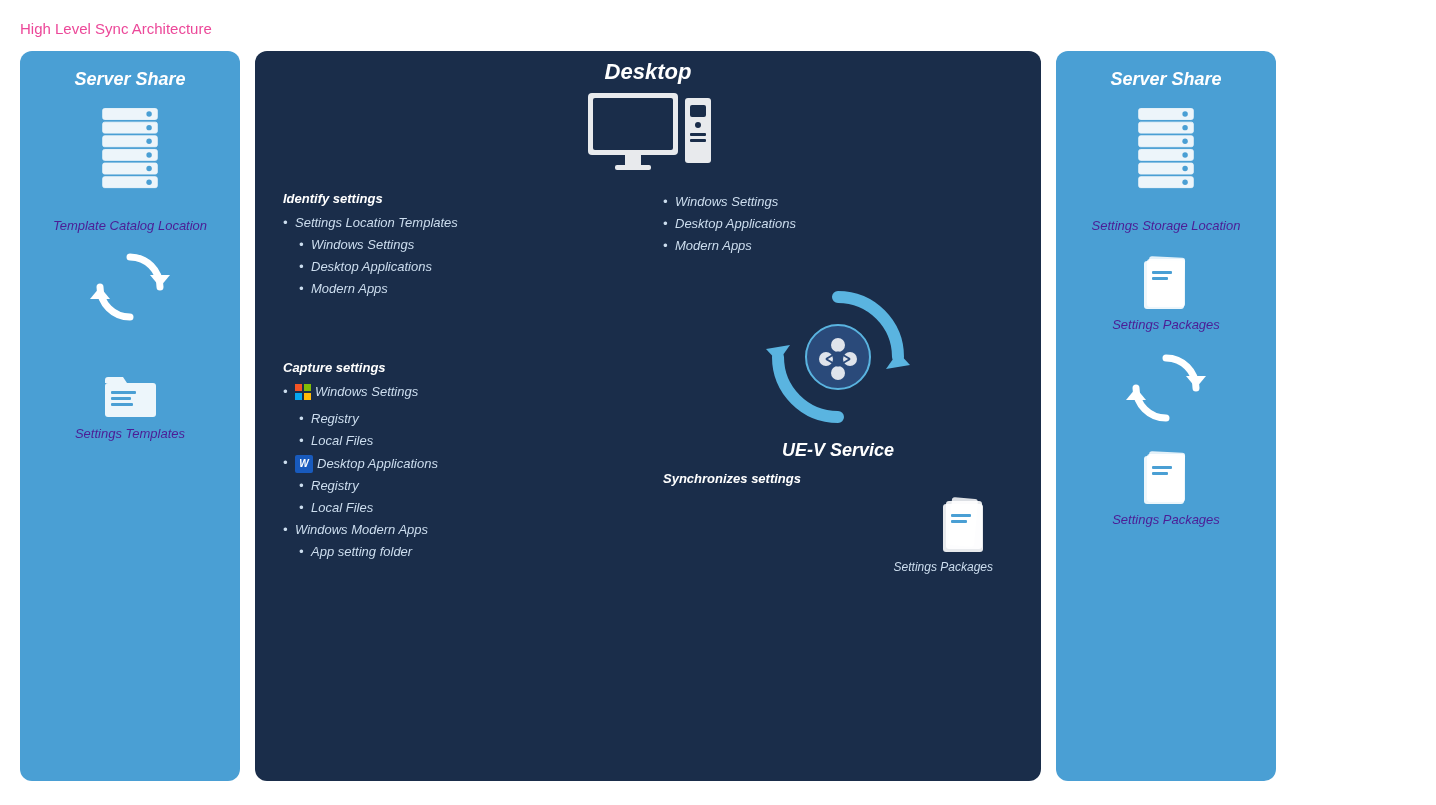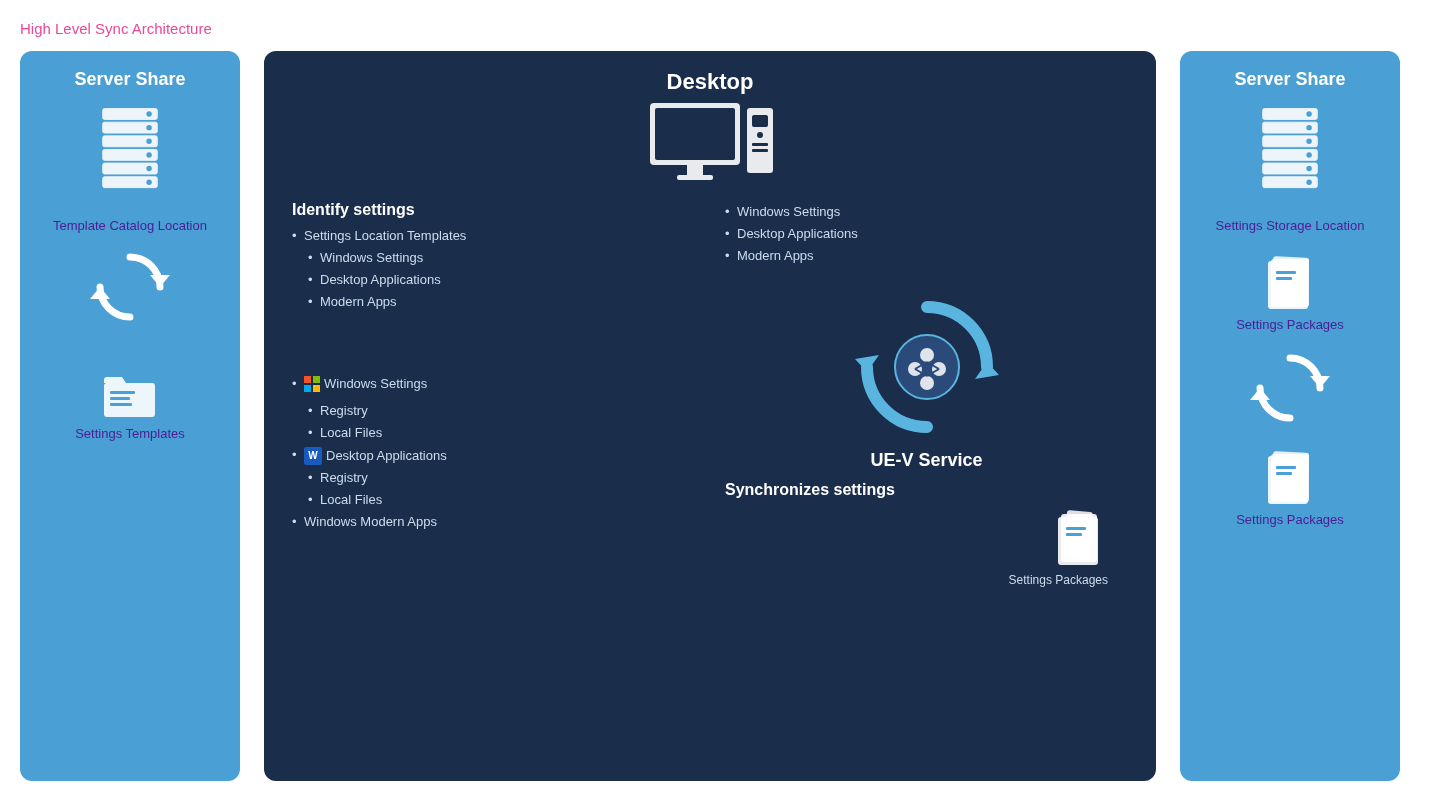--- a/index.html
+++ b/index.html
@@ -10,23 +10,24 @@
       width: 1436px;
       min-height: 805px;
     }
     .page-title {
       font-size: 15px;
       color: #ec4899;
       margin-bottom: 14px;
     }
     .diagram-container {
       display: flex;
-      width: 1380px;
+      width: 1256px;
       min-height: 730px;
-      gap: 16px;
+      gap: 7px;
+      font-style: italic;
     }
     
     .server-share {
       background: #4a9fd4;
       border-radius: 12px;
       width: 220px;
       min-width: 220px;
       display: flex;
       flex-direction: column;
       align-items: center;
@@ -68,21 +69,21 @@
       flex-direction: column;
       align-items: center;
     }
 
     
     .desktop-panel {
       background: #1a2d4a;
       flex: 1;
       margin: 0 8px;
       border-radius: 12px;
-      padding: 18px 28px;
+      padding: 8px 28px;
       color: #fff;
       position: relative;
       display: flex;
       flex-direction: column;
     }
     .desktop-panel-title {
       text-align: center;
       font-size: 22px;
       font-weight: 700;
       color: #fff;
@@ -103,21 +104,21 @@
     }
     .left-col {
       flex: 1;
       padding-right: 10px;
     }
     .right-col {
       flex: 1;
       padding-left: 20px;
     }
     .settings-section-title {
-      font-size: 16px;
+      font-size: 13px;
       font-weight: 700;
       color: #fff;
       margin-bottom: 6px;
     }
     .settings-list {
       list-style: none;
       font-size: 13px;
       color: #cde;
       line-height: 1.7;
     }
@@ -242,20 +243,21 @@
         <div class="settings-section-title">Identify settings</div>
         <ul class="settings-list">
           <li>Settings Location Templates</li>
           <li class="sub-item">Windows Settings</li>
           <li class="sub-item">Desktop Applications</li>
           <li class="sub-item">Modern Apps</li>
         </ul>
 
         <div style="height: 60px;"></div>
 
+        <div class="settings-section-title">Capture settings</div>
         <ul class="settings-list">
           <li>
             <span style="display:inline-flex;align-items:center;">
 
               <svg width="16" height="16" viewBox="0 0 16 16" style="margin-right:4px;flex-shrink:0;">
                 <rect x="0" y="0" width="7" height="7" fill="#f35325"></rect>
                 <rect x="9" y="0" width="7" height="7" fill="#81bc06"></rect>
                 <rect x="0" y="9" width="7" height="7" fill="#05a6f0"></rect>
                 <rect x="9" y="9" width="7" height="7" fill="#ffba08"></rect>
               </svg>
@@ -266,20 +268,21 @@
           <li class="sub-item">Local Files</li>
           <li>
             <span style="display:inline-flex;align-items:center;">
               <span class="word-logo">W</span>
               <span>Desktop Applications</span>
             </span>
           </li>
           <li class="sub-item">Registry</li>
           <li class="sub-item">Local Files</li>
           <li>Windows Modern Apps</li>
+          <li class="sub-item">App setting folder</li>
         </ul>
       </div>
 
       <div class="right-col">
 
         <ul class="settings-list">
           <li>Windows Settings</li>
           <li>Desktop Applications</li>
           <li>Modern Apps</li>
         </ul>

